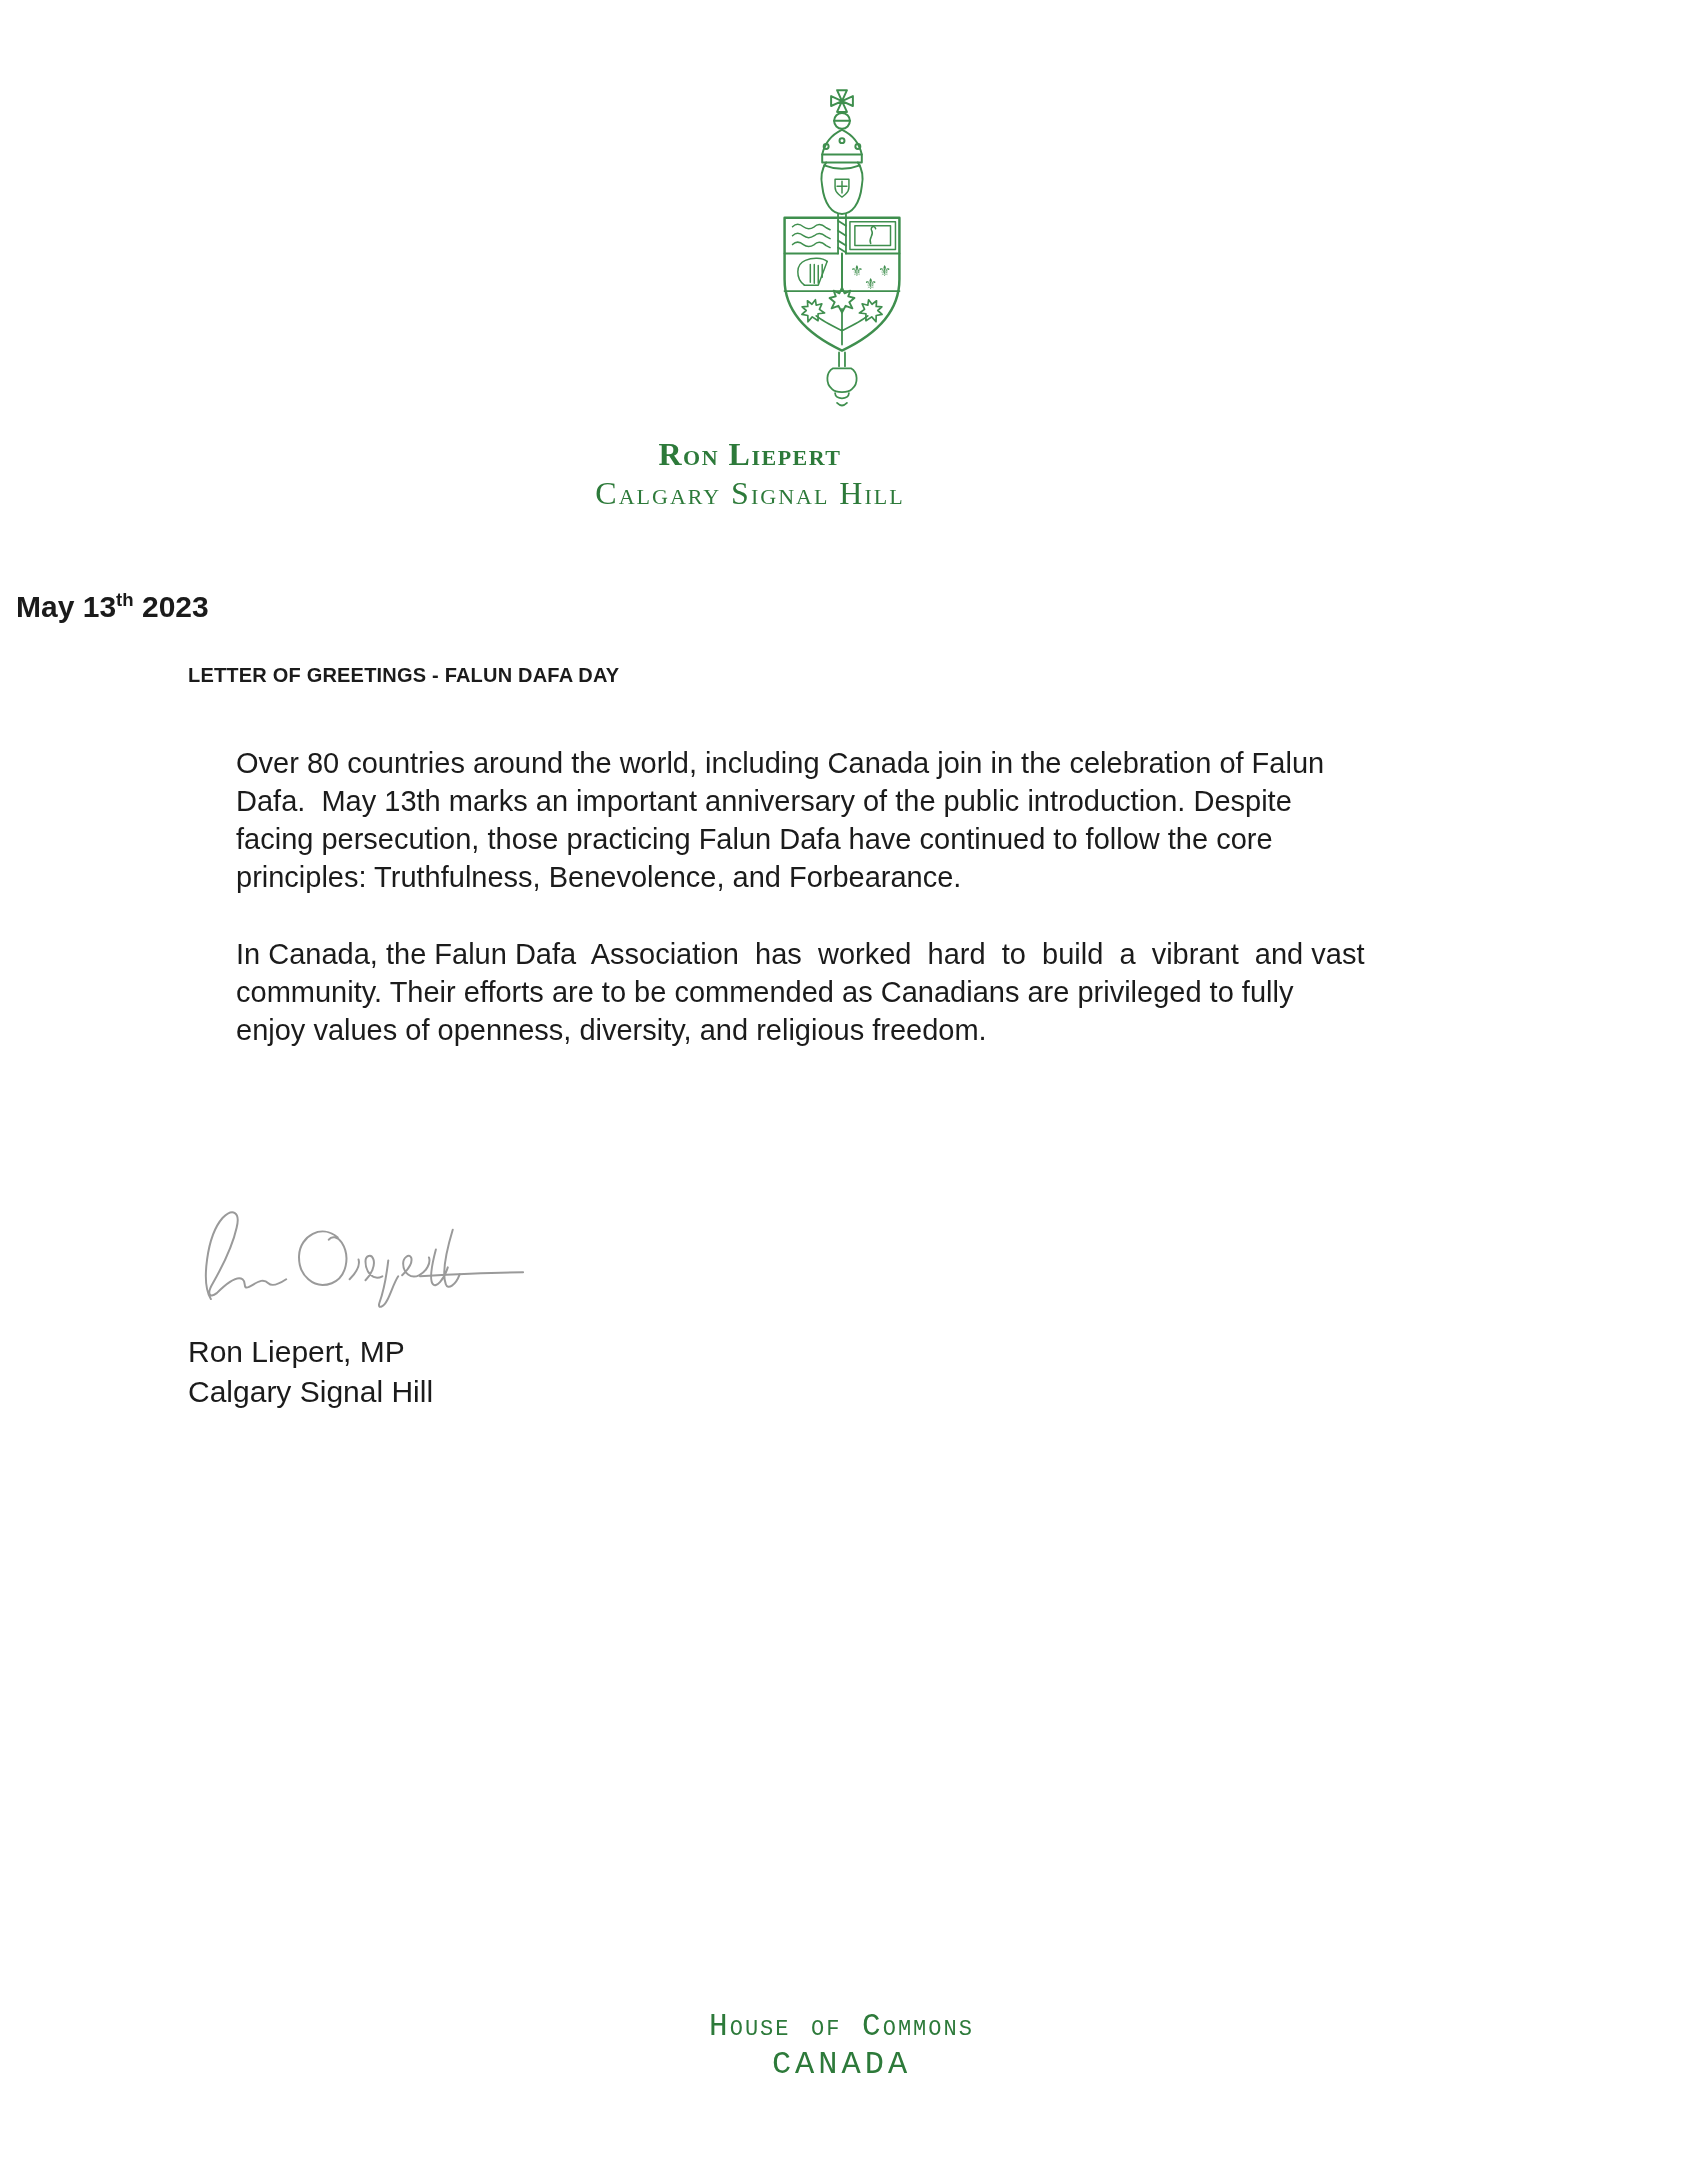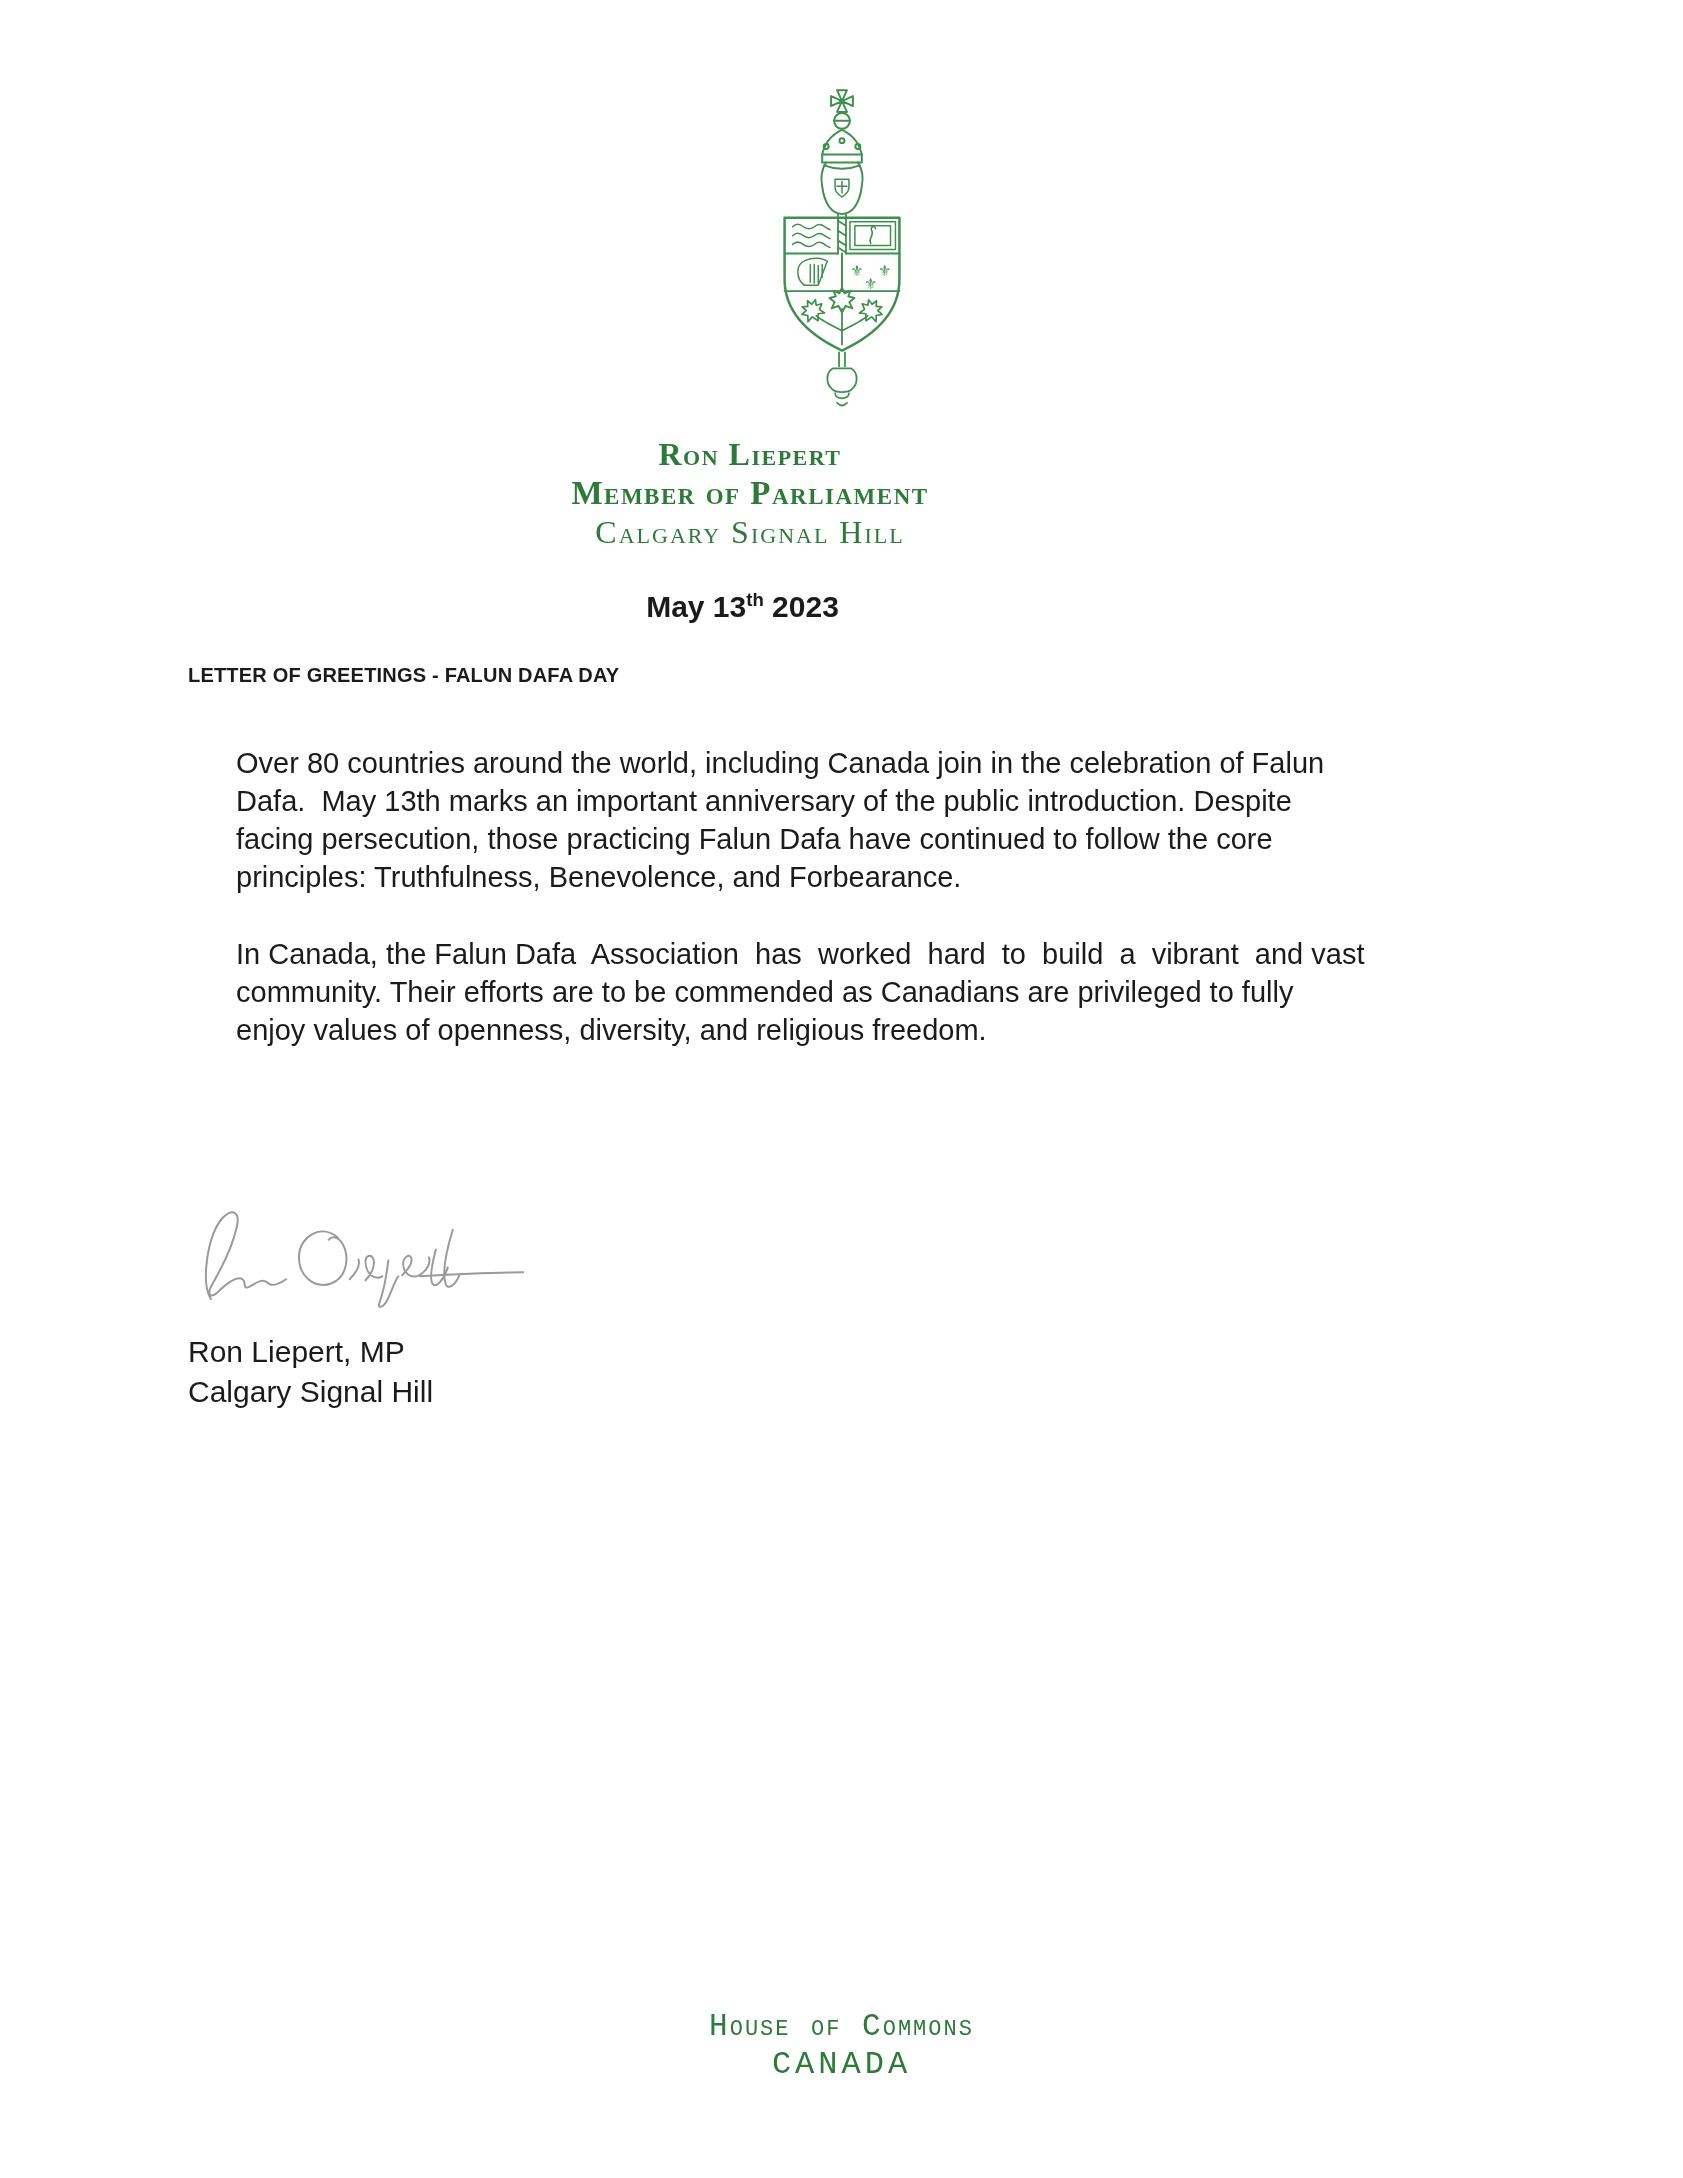--- a/index.html
+++ b/index.html
@@ -25,21 +25,21 @@
     text-align:center;color:var(--green);
     font-family:"Liberation Serif", serif;
     font-variant:small-caps;
   }
   .lh-name{font-size:32px;font-weight:bold;letter-spacing:1.5px;line-height:40px;}
   .lh-title{font-size:33px;font-weight:bold;letter-spacing:1.5px;line-height:39px;}
   .lh-riding{font-size:32px;font-weight:normal;letter-spacing:2px;line-height:38px;}
   
   .date-line{
     position:absolute;top:589px;left:0;width:1485px;
-    text-align:center;font-size:30px;font-weight:bold;white-space:pre;
+    text-align:left;font-size:30px;font-weight:bold;white-space:pre;padding-left:16px;
   }
   .date-line sup{font-size:0.62em;vertical-align:super;font-weight:bold;}
   
   .subject{
     position:absolute;left:188px;top:664px;width:1307px;
     font-size:20px;font-weight:bold;letter-spacing:0.2px;
   }
   .para{position:absolute;left:188px;width:1307px;font-size:29px;line-height:38px;margin-left:48px;}
   .para .line{white-space:pre-wrap;}
   .para1{top:744px;}
@@ -126,21 +126,20 @@
         <path d="M97 270 V284 M103 270 V284"></path>
         <path d="M91 286 C84 290 83 301 90 307 C94 311 106 311 110 307 C117 301 116 290 109 286 Z"></path>
         <path d="M93 311 C93 318 107 318 107 311"></path>
         <path d="M95 321 Q100 326 105 321"></path>
       </g>
     </g>
   </svg>
 
   <div class="letterhead">
     <div class="lh-name">Ron Liepert</div>
-    <div class="lh-title">Member of Parliament</div>
     <div class="lh-riding">Calgary Signal Hill</div>
   </div>
 
   <div class="date-line"><span>May 13</span><sup>th</sup><span> 2023</span></div>
 
   <div class="subject">LETTER OF GREETINGS - FALUN DAFA DAY</div>
 
   <div class="para para1">
     <div class="line">Over 80 countries around the world, including Canada join in the celebration of Falun</div>
     <div class="line">Dafa.  May 13th marks an important anniversary of the public introduction. Despite</div>

